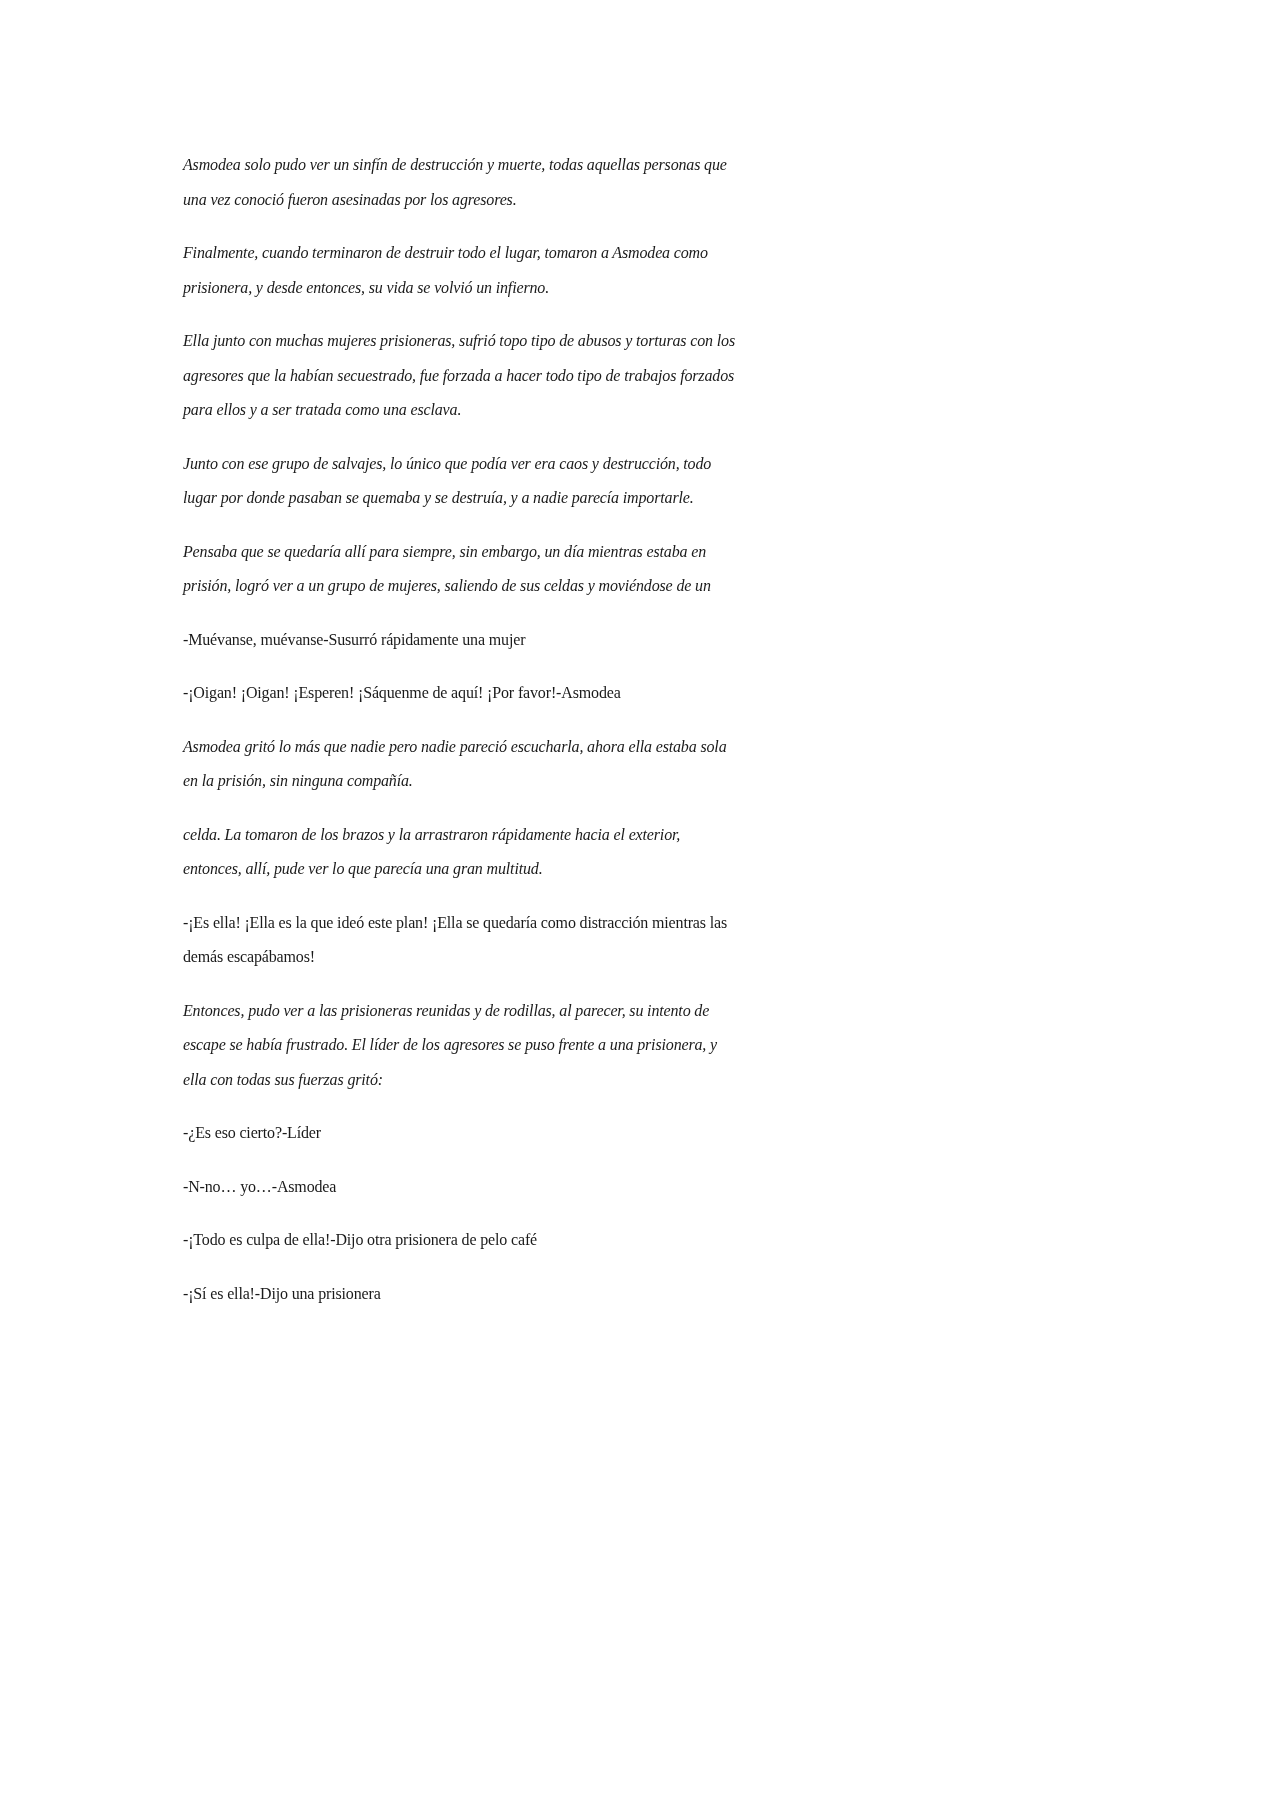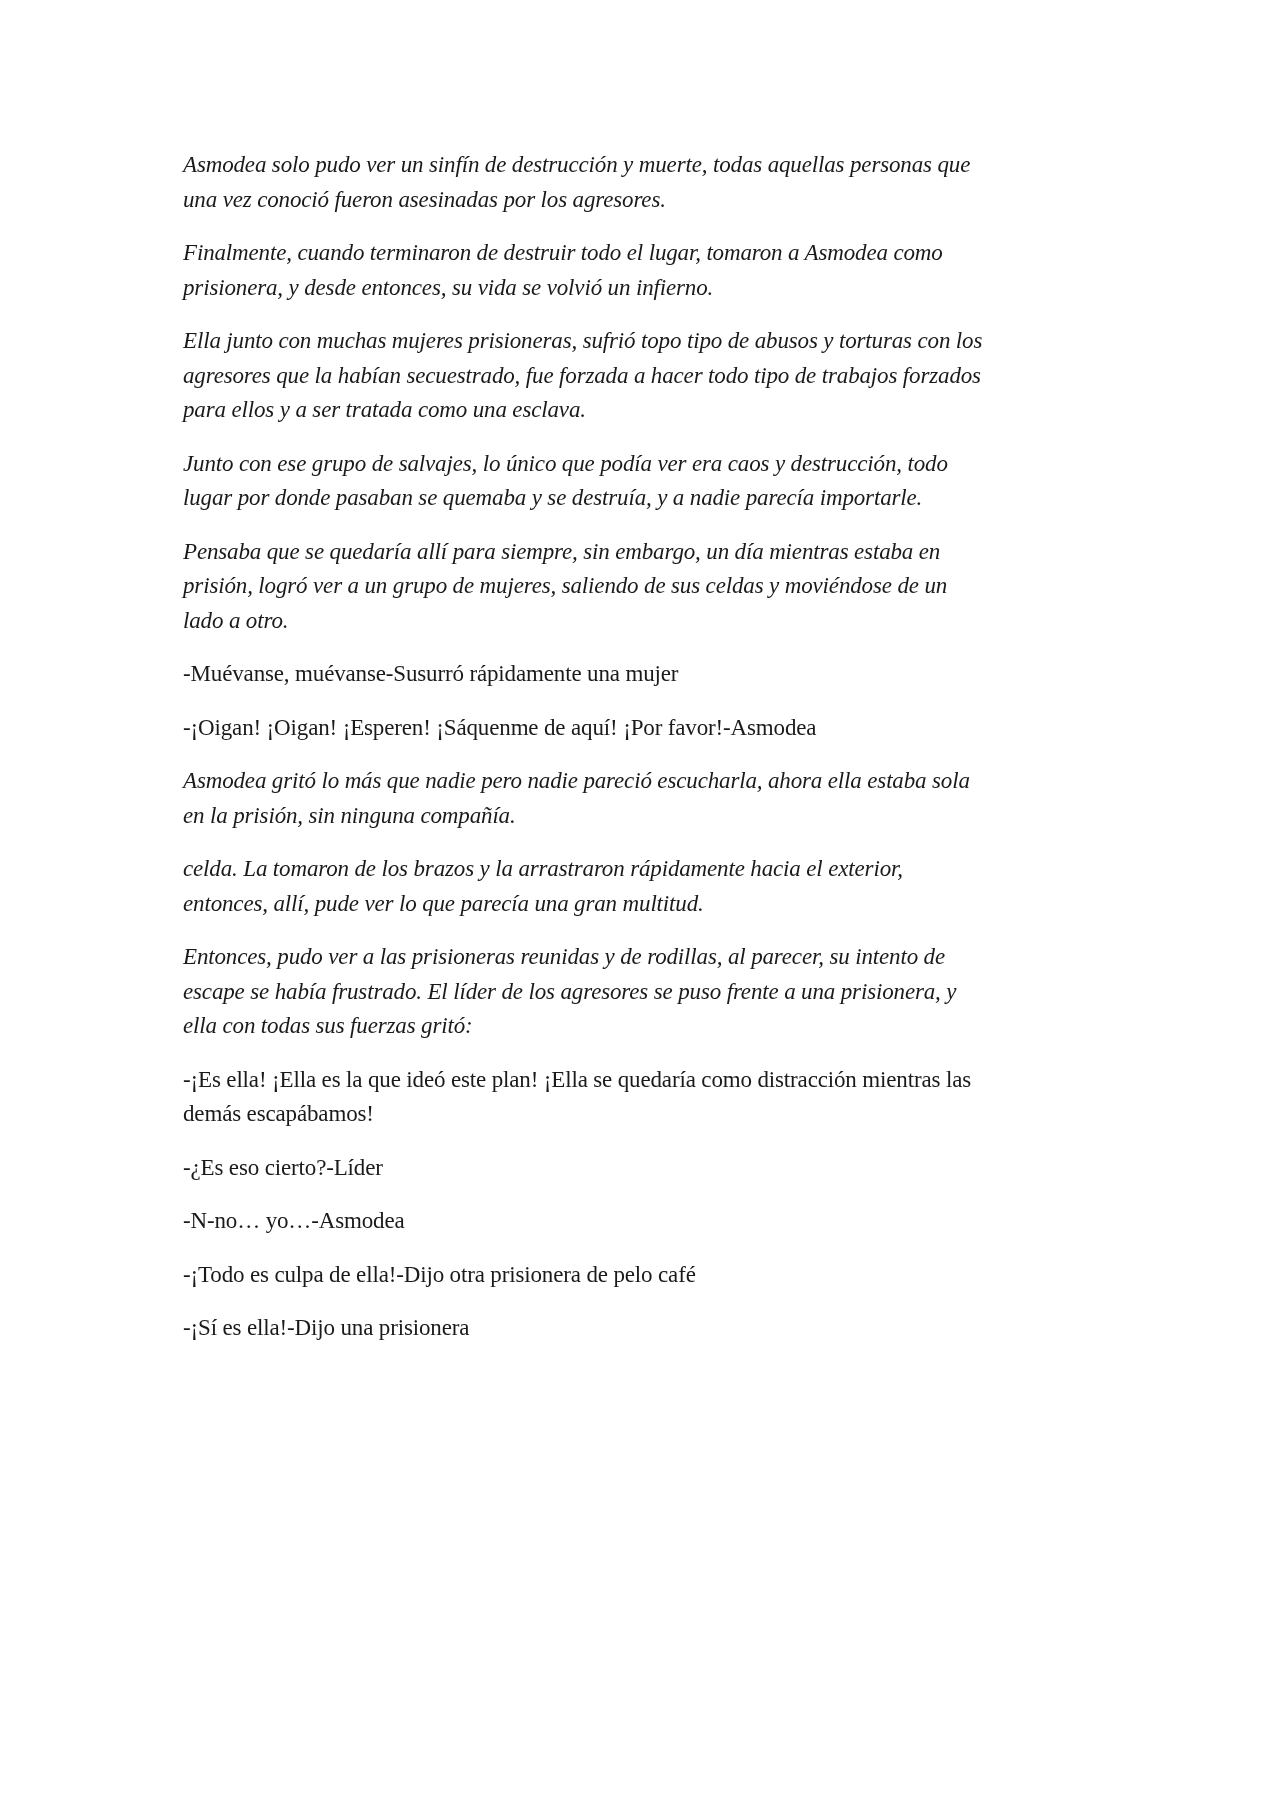--- a/index.html
+++ b/index.html
@@ -24,21 +24,21 @@
       background: #ffffff;
     }
     .content {
       position: absolute;
       left: 183px;
       top: 148px;
       width: 920px;
     }
     .para {
       margin: 0 0 19px 0;
-      font-size: 23px;
+      font-size: 16px;
       line-height: 34.5px;
       letter-spacing: -0.15px;
       word-spacing: 0px;
     }
     .narr {
       font-style: italic;
     }
     .dialog {
       font-style: normal;
     }
@@ -71,21 +71,20 @@
 
     <p class="para narr">
       <span class="line">Junto con ese grupo de salvajes, lo único que podía ver era caos y destrucción, todo</span>
       <span class="line">lugar por donde pasaban se quemaba y se destruía, y a nadie parecía importarle.</span>
     </p>
 
 
     <p class="para narr">
       <span class="line">Pensaba que se quedaría allí para siempre, sin embargo, un día mientras estaba en</span>
       <span class="line">prisión, logró ver a un grupo de mujeres, saliendo de sus celdas y moviéndose de un</span>
-      <span class="line">lado a otro.</span>
     </p>
 
     <p class="para dialog">
       <span class="line">-Muévanse, muévanse-Susurró rápidamente una mujer</span>
     </p>
 
 
     <p class="para dialog">
       <span class="line">-¡Oigan! ¡Oigan! ¡Esperen! ¡Sáquenme de aquí! ¡Por favor!-Asmodea</span>
     </p>
@@ -93,29 +92,29 @@
     <p class="para narr">
       <span class="line">Asmodea gritó lo más que nadie pero nadie pareció escucharla, ahora ella estaba sola</span>
       <span class="line">en la prisión, sin ninguna compañía.</span>
     </p>
 
     <p class="para narr">
       <span class="line">celda. La tomaron de los brazos y la arrastraron rápidamente hacia el exterior,</span>
       <span class="line">entonces, allí, pude ver lo que parecía una gran multitud.</span>
     </p>
 
+    <p class="para dialog">
+      <span class="line">-¡Es ella! ¡Ella es la que ideó este plan! ¡Ella se quedaría como distracción mientras las</span>
+      <span class="line">demás escapábamos!</span>
+    </p>
+
     <p class="para narr">
       <span class="line">Entonces, pudo ver a las prisioneras reunidas y de rodillas, al parecer, su intento de</span>
       <span class="line">escape se había frustrado. El líder de los agresores se puso frente a una prisionera, y</span>
       <span class="line">ella con todas sus fuerzas gritó:</span>
-    </p>
-
-    <p class="para dialog">
-      <span class="line">-¡Es ella! ¡Ella es la que ideó este plan! ¡Ella se quedaría como distracción mientras las</span>
-      <span class="line">demás escapábamos!</span>
     </p>
 
     <p class="para dialog">
       <span class="line">-¿Es eso cierto?-Líder</span>
     </p>
 
     <p class="para dialog">
       <span class="line">-N-no… yo…-Asmodea</span>
     </p>
 

